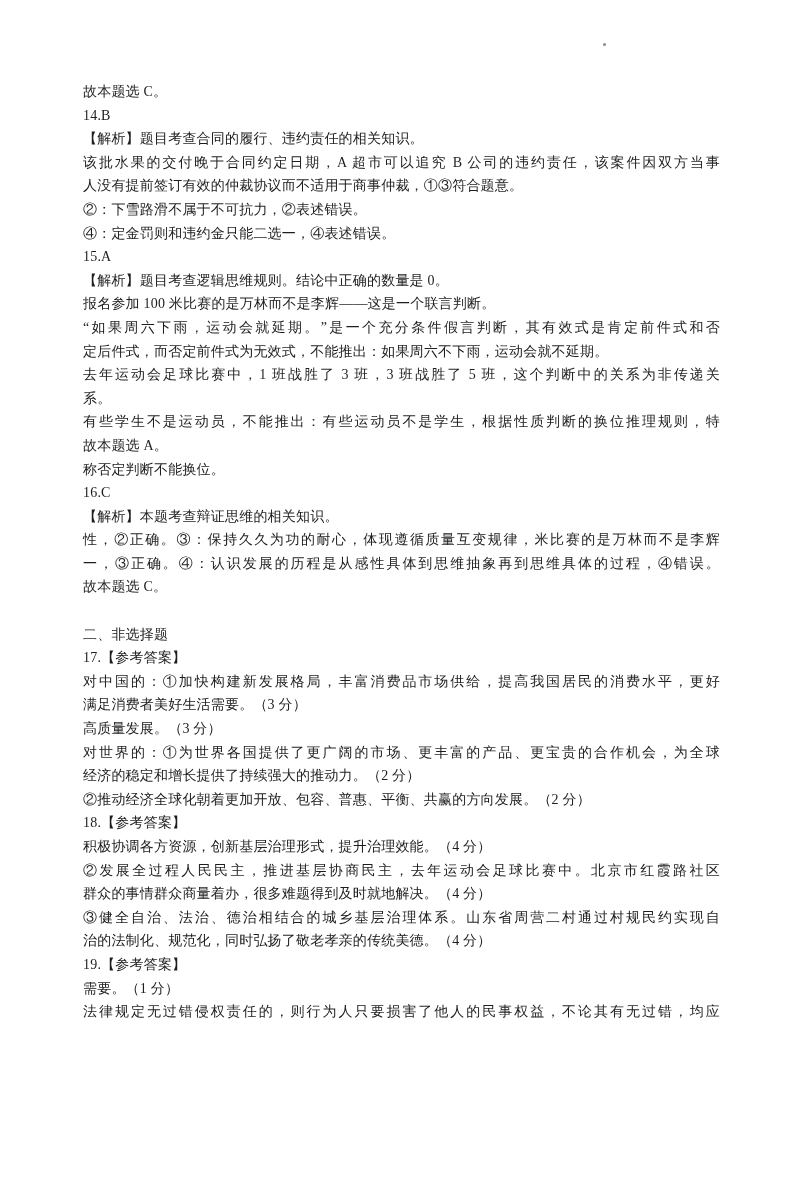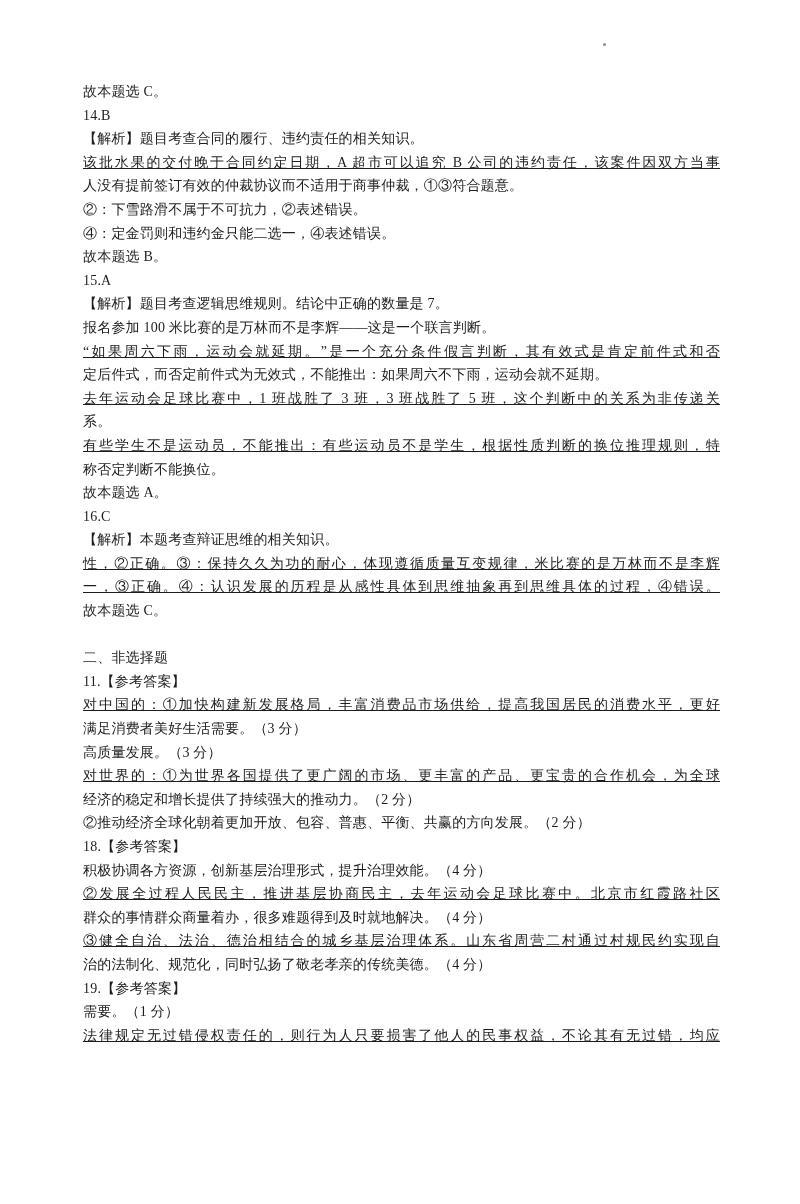--- a/index.html
+++ b/index.html
@@ -24,21 +24,20 @@
     line-height: 23.6px;
     letter-spacing: 0.2px;
   }
   .line {
     min-height: 23.6px;
     white-space: normal;
   }
   .line.full {
     text-align: justify;
     text-align-last: justify;
-    text-decoration: underline;
   }
   .scan-dot {
     position: absolute;
     left: 603px;
     top: 43px;
     width: 3px;
     height: 3px;
     border-radius: 50%;
     background: #8a8a8a;
   }
@@ -49,39 +48,38 @@
 <div class="scan-dot"></div>
 
 <div class="content" id="lines-container">
     <div class="line">故本题选 C。</div>
     <div class="line">14.B</div>
     <div class="line">【解析】题目考查合同的履行、违约责任的相关知识。</div>
     <div class="line full">该批水果的交付晚于合同约定日期，A 超市可以追究 B 公司的违约责任，该案件因双方当事</div>
     <div class="line">人没有提前签订有效的仲裁协议而不适用于商事仲裁，①③符合题意。</div>
     <div class="line">②：下雪路滑不属于不可抗力，②表述错误。</div>
     <div class="line">④：定金罚则和违约金只能二选一，④表述错误。</div>
-    <div class="line">故本题选 B。</div>
     <div class="line">15.A</div>
-    <div class="line">【解析】题目考查逻辑思维规则。结论中正确的数量是 7。</div>
+    <div class="line">【解析】题目考查逻辑思维规则。结论中正确的数量是 0。</div>
     <div class="line">报名参加 100 米比赛的是万林而不是李辉——这是一个联言判断。</div>
     <div class="line full">“如果周六下雨，运动会就延期。”是一个充分条件假言判断，其有效式是肯定前件式和否</div>
     <div class="line">定后件式，而否定前件式为无效式，不能推出：如果周六不下雨，运动会就不延期。</div>
     <div class="line full">去年运动会足球比赛中，1 班战胜了 3 班，3 班战胜了 5 班，这个判断中的关系为非传递关</div>
     <div class="line">系。</div>
     <div class="line full">有些学生不是运动员，不能推出：有些运动员不是学生，根据性质判断的换位推理规则，特</div>
+    <div class="line">故本题选 A。</div>
     <div class="line">称否定判断不能换位。</div>
-    <div class="line">故本题选 A。</div>
     <div class="line">16.C</div>
     <div class="line">【解析】本题考查辩证思维的相关知识。</div>
     <div class="line full">性，②正确。③：保持久久为功的耐心，体现遵循质量互变规律，米比赛的是万林而不是李辉</div>
     <div class="line full">一，③正确。④：认识发展的历程是从感性具体到思维抽象再到思维具体的过程，④错误。</div>
     <div class="line">故本题选 C。</div>
     <div class="line"></div>
     <div class="line">二、非选择题</div>
-    <div class="line">11.【参考答案】</div>
+    <div class="line">17.【参考答案】</div>
     <div class="line full">对中国的：①加快构建新发展格局，丰富消费品市场供给，提高我国居民的消费水平，更好</div>
     <div class="line">满足消费者美好生活需要。（3 分）</div>
     <div class="line">高质量发展。（3 分）</div>
     <div class="line full">对世界的：①为世界各国提供了更广阔的市场、更丰富的产品、更宝贵的合作机会，为全球</div>
     <div class="line">经济的稳定和增长提供了持续强大的推动力。（2 分）</div>
     <div class="line">②推动经济全球化朝着更加开放、包容、普惠、平衡、共赢的方向发展。（2 分）</div>
     <div class="line">18.【参考答案】</div>
     <div class="line">积极协调各方资源，创新基层治理形式，提升治理效能。（4 分）</div>
     <div class="line full">②发展全过程人民民主，推进基层协商民主，去年运动会足球比赛中。北京市红霞路社区</div>
     <div class="line">群众的事情群众商量着办，很多难题得到及时就地解决。（4 分）</div>

